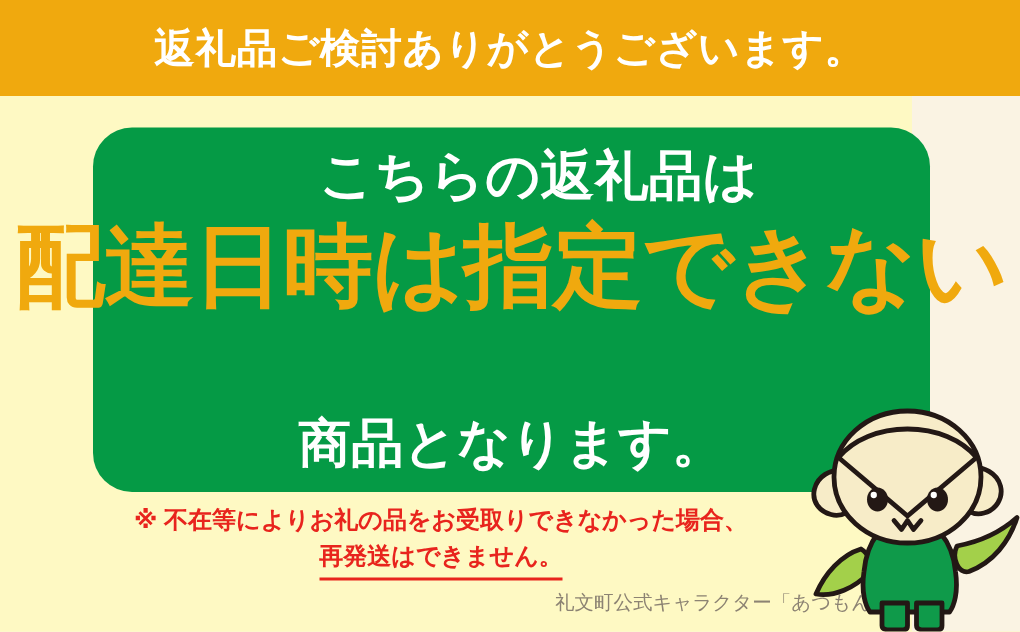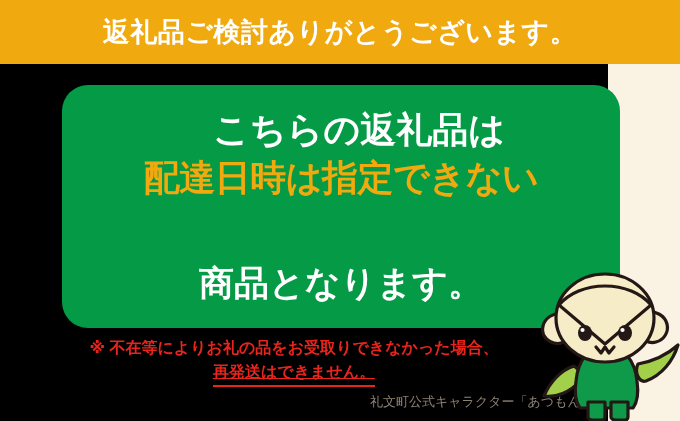--- a/index.html
+++ b/index.html
@@ -12,21 +12,21 @@
     overflow: hidden;
     background: #faf3e3;
     font-family: "Liberation Sans", "DejaVu Sans", sans-serif;
     position: relative;
   }
 
   #canvas {
     position: relative;
     width: 608px;
     height: 421px;
-    background: #000000;
+    background: #fef9c3;
   }
 
   
   #header-banner {
     position: absolute;
     left: 0;
     top: 0;
     width: 680px;
     height: 64px;
     background: #f0a90e;
@@ -66,21 +66,21 @@
   }
   #notice-line-1 {
     color: #ffffff;
     font-size: 36px;
     font-weight: bold;
     margin-bottom: 9px;
     margin-left: 36px;
   }
   #notice-line-2 {
     color: #f0a90e;
-    font-size: 36px;
+    font-size: 60px;
     font-weight: bold;
     margin-bottom: 20px;
     letter-spacing: -0.5px;
   }
   #notice-line-3 {
     color: #ffffff;
     font-size: 35px;
     font-weight: bold;
     margin-top: 47px;
   }
@@ -97,21 +97,20 @@
     color: #e8241d;
     font-size: 16px;
     font-weight: bold;
     line-height: 1.5;
     white-space: nowrap;
   }
   #warning-line-2 {
     display: inline-block;
     border-bottom: 2px solid #e8241d;
     padding-bottom: 1px;
-    text-decoration: underline;
   }
 
   
   #mascot-caption {
     position: absolute;
     left: 370px;
     top: 393px;
     width: 205px;
     text-align: right;
     color: #8c8373;

